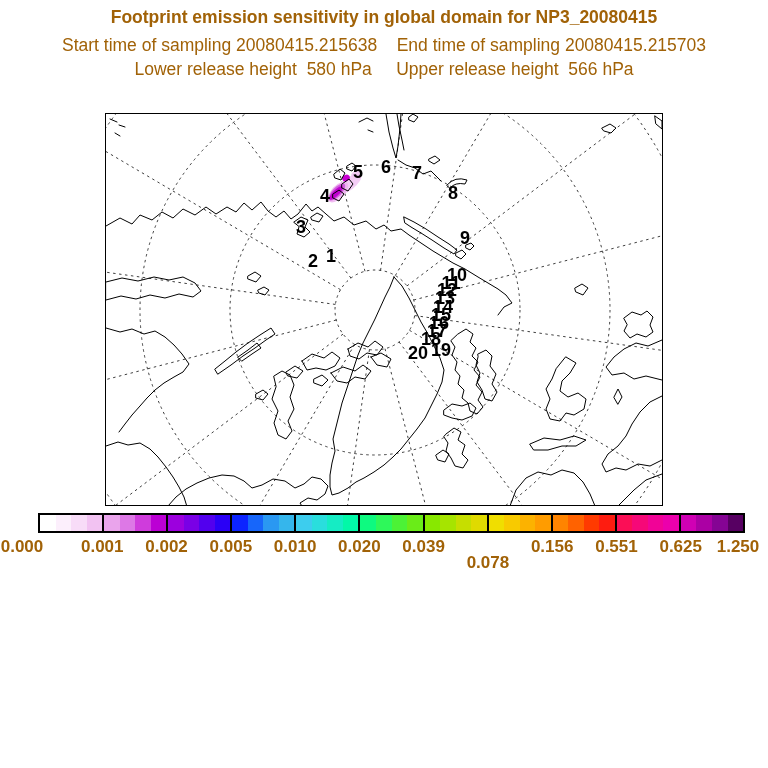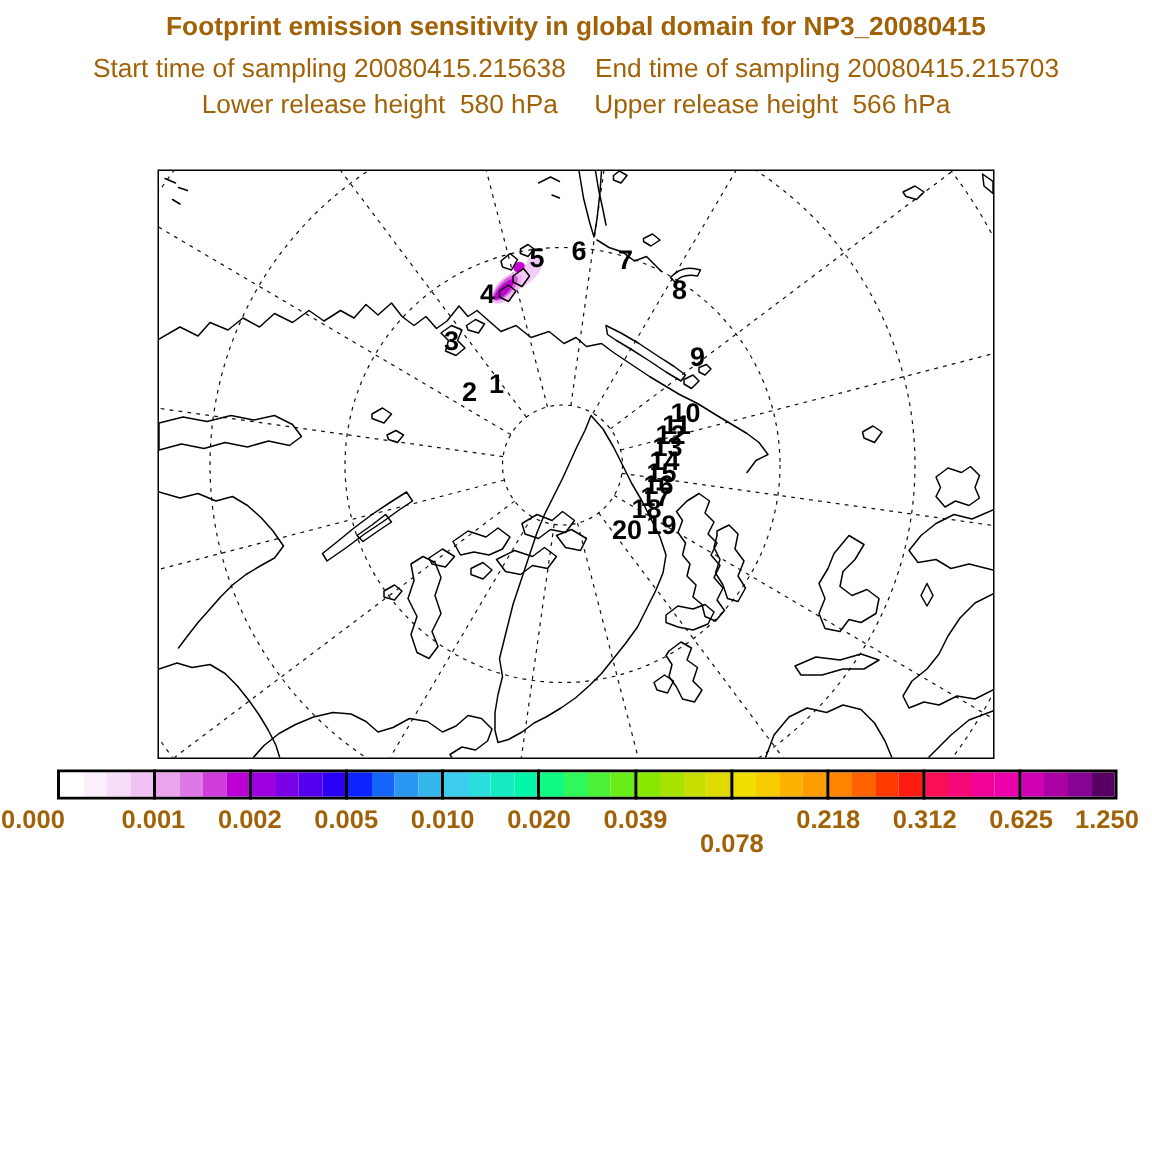--- a/index.html
+++ b/index.html
@@ -215,19 +215,19 @@
     </div>
   <div id="cb-ticks">
       <span class="cb-tick" style="left: 22px;">0.000</span>
       <span class="cb-tick" style="left: 102.273px;">0.001</span>
       <span class="cb-tick" style="left: 166.545px;">0.002</span>
       <span class="cb-tick" style="left: 230.818px;">0.005</span>
       <span class="cb-tick" style="left: 295.091px;">0.010</span>
       <span class="cb-tick" style="left: 359.364px;">0.020</span>
       <span class="cb-tick" style="left: 423.636px;">0.039</span>
       <span class="cb-tick" style="left: 487.909px; margin-top: 16px;">0.078</span>
-      <span class="cb-tick" style="left: 552.182px;">0.218</span>
-      <span class="cb-tick" style="left: 616.455px;">0.312</span>
+      <span class="cb-tick" style="left: 552.182px;">0.156</span>
+      <span class="cb-tick" style="left: 616.455px;">0.551</span>
       <span class="cb-tick" style="left: 680.727px;">0.625</span>
       <span class="cb-tick" style="left: 738px;">1.250</span>
     </div>
 
 </div>
 
 </body></html>

